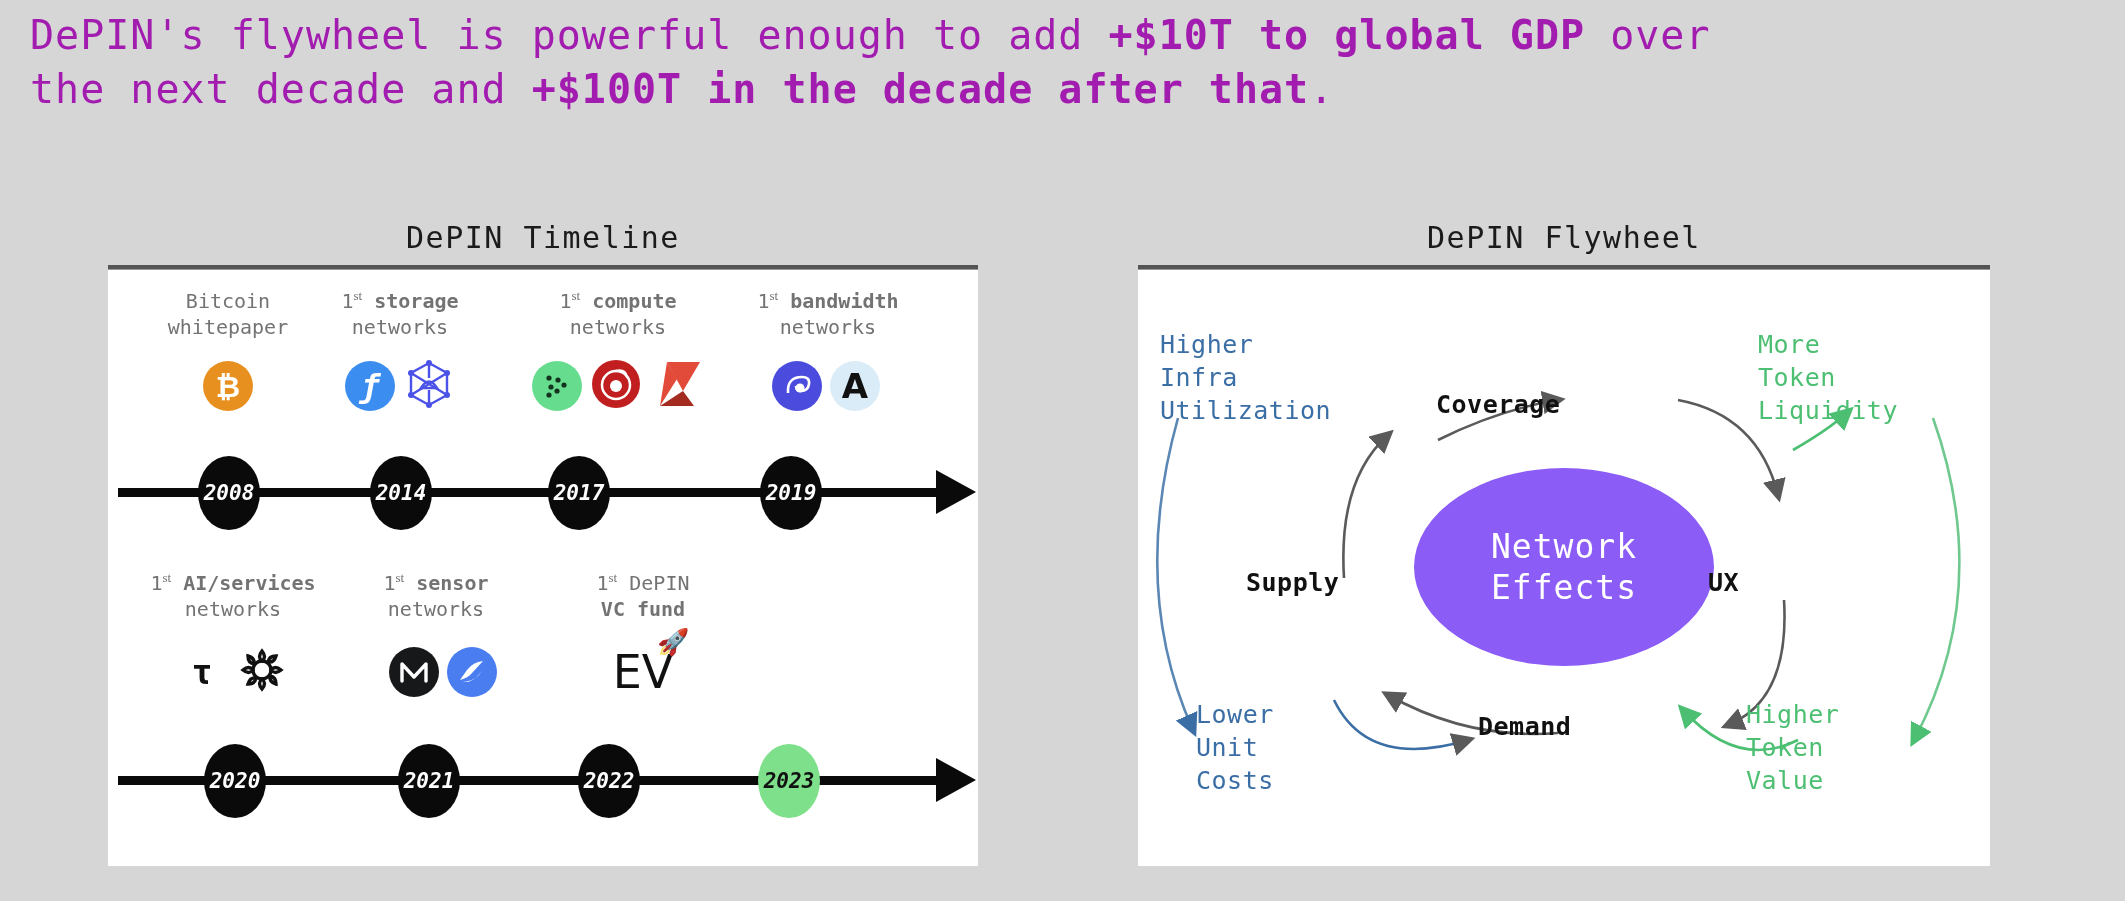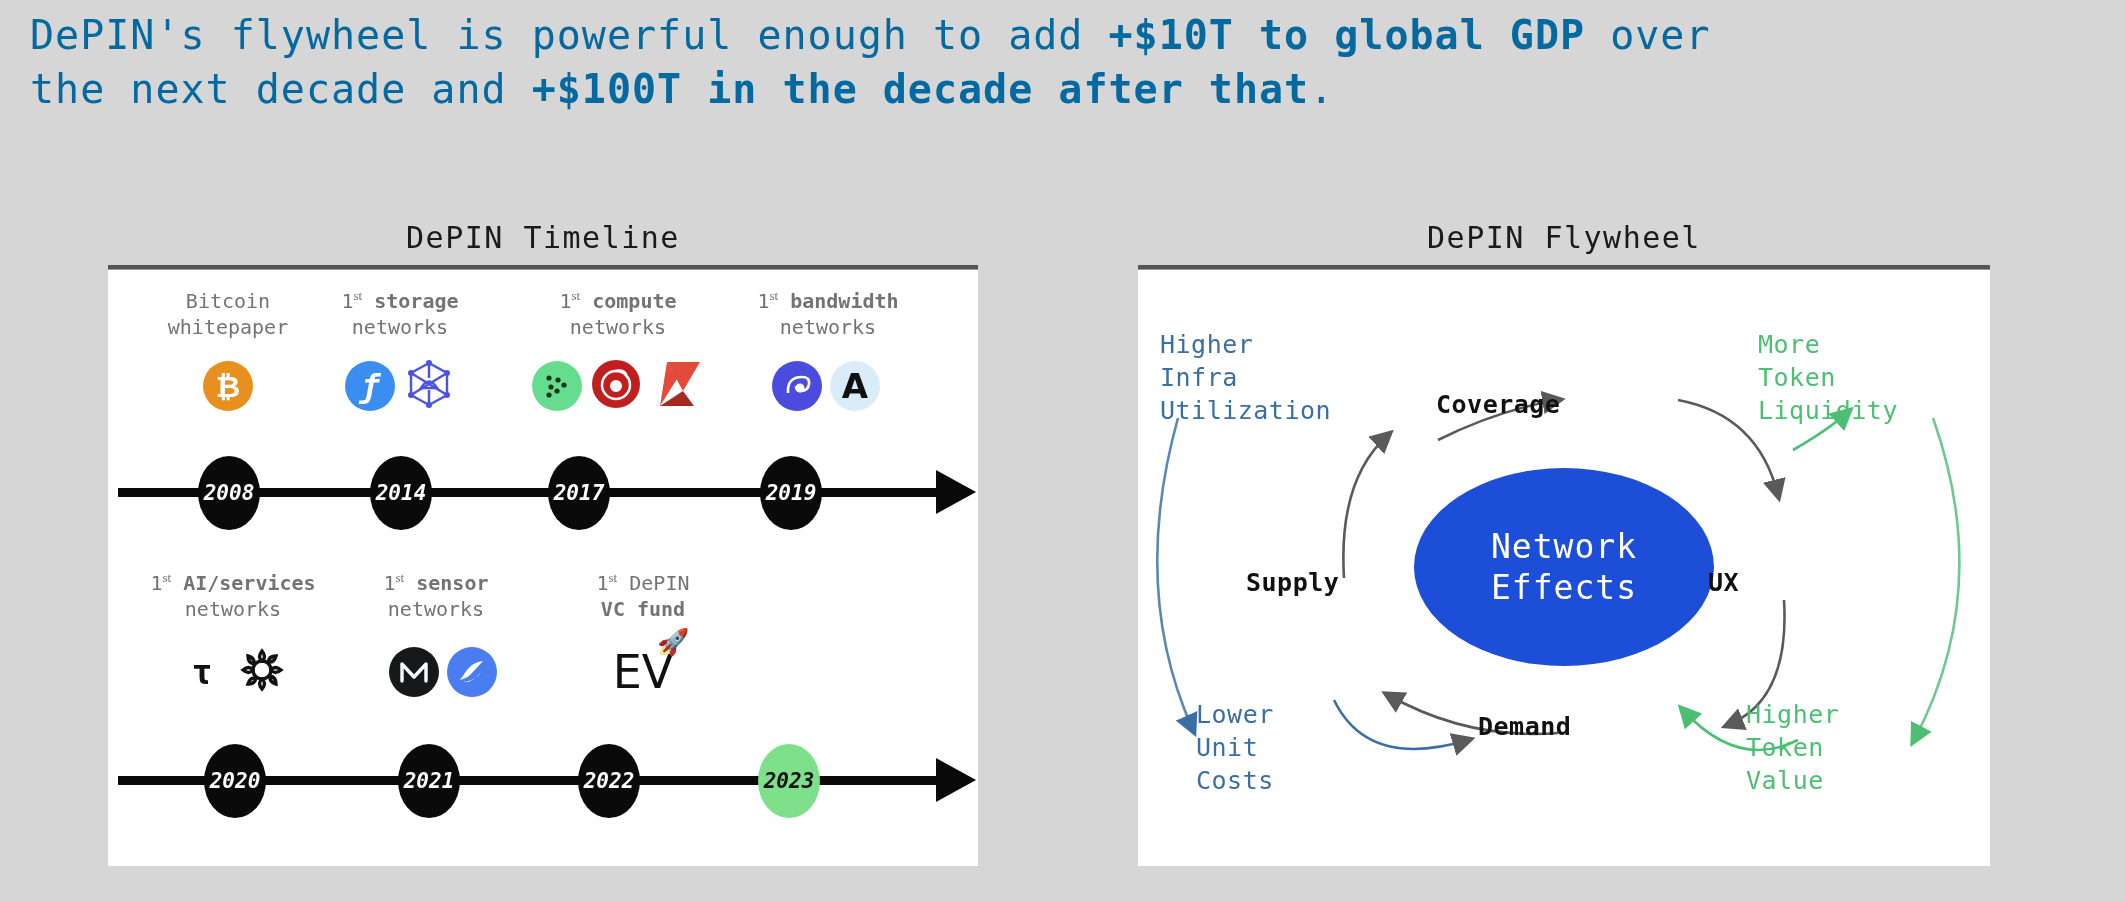--- a/index.html
+++ b/index.html
@@ -3,21 +3,21 @@
 <meta charset="utf-8">
 <style>
   html,body{margin:0;padding:0;}
   body{
     width:2125px;height:901px;background:#d6d6d6;
     font-family:"DejaVu Sans Mono","Liberation Mono",monospace;
     overflow:hidden;position:relative;
   }
   .headline{
     position:absolute;left:30px;top:8px;width:2070px;
-    font-size:40px;line-height:1.35;color:#0369a1;
+    font-size:40px;line-height:1.35;color:#a21caf;
     letter-spacing:1px;
   }
   .headline b{font-weight:bold;}
   .panel{position:absolute;}
   .panel-title{
     text-align:center;font-size:30px;color:#1b1b1b;
     letter-spacing:1.5px;margin-bottom:10px;
   }
   .rule{height:4px;background:#555;border-bottom:1px solid #9a9a9a;}
   .card{background:#fff;position:relative;overflow:hidden;}
@@ -60,21 +60,21 @@
   #flywheel-card{height:596px;}
   .fw-node{
     position:absolute;text-align:left;font-size:25px;line-height:1.32;
     letter-spacing:.5px;
   }
   .fw-blue{color:#3a6ea5;}
   .fw-green{color:#4cbf72;}
   .fw-dark{color:#111;font-weight:bold;}
   .fw-center{
     position:absolute;width:300px;height:198px;border-radius:50%;
-    background:#1d4ed8;color:#fff;display:flex;align-items:center;
+    background:#8b5cf6;color:#fff;display:flex;align-items:center;
     justify-content:center;text-align:center;font-size:33px;line-height:1.25;
     letter-spacing:1px;
   }
   svg.fw-svg{position:absolute;left:0;top:0;}
 </style>
 </head>
 <body>
 
 <div class="headline">
   <span>DePIN's flywheel is powerful enough to add </span><b>+$10T to global GDP</b><span> over</span><br>

